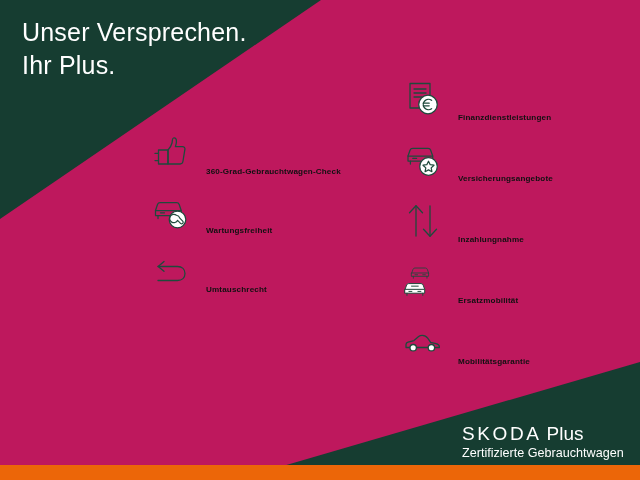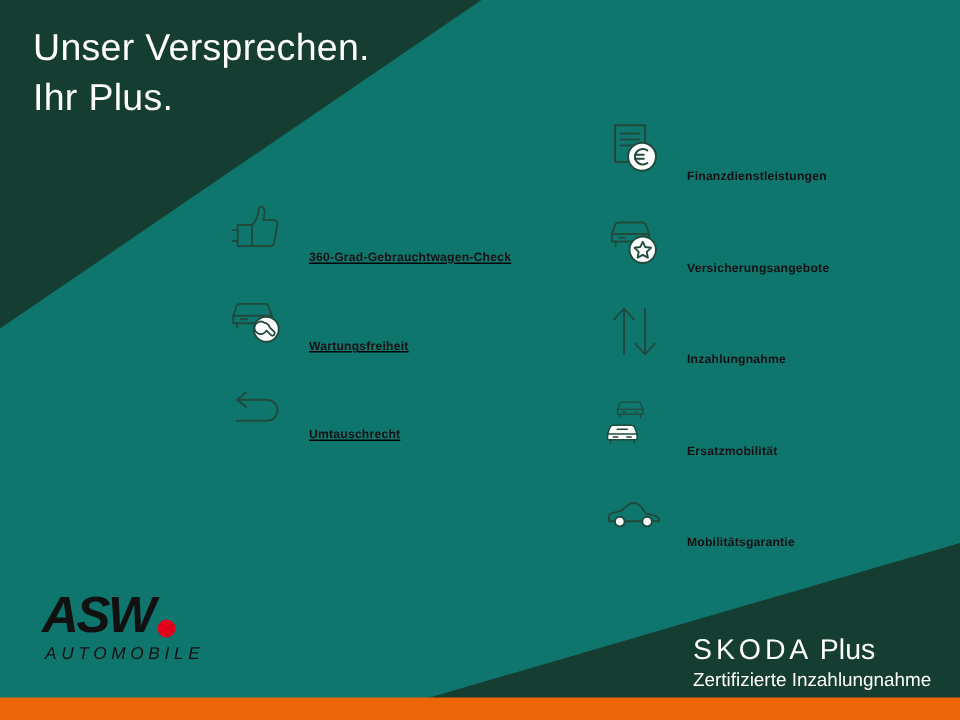--- a/index.html
+++ b/index.html
@@ -1,19 +1,19 @@
 <!DOCTYPE html>
 <html><head>
 <meta charset="utf-8">
 <style>
   html,body{margin:0;padding:0;background:#fff;}
   body{width:640px;height:480px;overflow:hidden;
        font-family:"Liberation Sans","DejaVu Sans",sans-serif;}
 
-  #stage{position:relative;width:640px;height:480px;background:#0f766e;overflow:hidden;}
+  #stage{position:relative;width:640px;height:480px;background:#be185d;overflow:hidden;}
 
   
   .bg-layer{position:absolute;inset:0;}
   .tri-top{position:absolute;left:0;top:0;width:640px;height:480px;
            background:#163D31;
            clip-path:polygon(0 0, 321px 0, 0 219px);}
   .tri-bottom{position:absolute;left:0;top:0;width:640px;height:480px;
               background:#163D31;
               clip-path:polygon(640px 362px, 640px 466px, 283px 466px);}
   .orange-bar{position:absolute;left:0;bottom:0;width:640px;height:15px;
@@ -29,21 +29,21 @@
   .col-left{left:148px;top:124px;}
   .col-right{left:400px;top:70px;}
 
   .feat{display:flex;align-items:flex-end;height:52px;margin-bottom:0;}
   .feat .ico{width:46px;height:46px;flex:0 0 46px;display:flex;
              align-items:center;justify-content:center;}
   .feat .ico svg{display:block;}
   .feat .lbl{margin-left:12px;font-size:8.1px;font-weight:bold;
              color:#111111;letter-spacing:0.15px;white-space:nowrap;}
 
-  .col-left  .feat{margin-bottom:7px;text-decoration:underline;}
+  .col-left  .feat{margin-bottom:7px;}
   .col-right .feat{margin-bottom:9px;}
 
   
   .asw{position:absolute;left:28px;top:393px;}
   .asw-word{font-family:"Liberation Sans","DejaVu Sans",sans-serif;
             font-size:34px;font-weight:bold;font-style:italic;color:#111111;
             letter-spacing:-1.6px;line-height:1;display:flex;align-items:flex-end;}
   .asw-dot{width:12px;height:12px;border-radius:50%;background:#E2001A;
            margin-left:2px;margin-bottom:2px;}
   .asw-sub{font-size:11.5px;letter-spacing:3.1px;color:#111111;
@@ -178,28 +178,21 @@
         <svg width="44" height="44" viewBox="0 0 44 44" fill="none" stroke="#1F4A3C" stroke-width="1.3" stroke-linejoin="round" stroke-linecap="round">
           <path d="M5 26.5 L5 23.5 C5 22.3 5.8 21.4 7 21.1 L13 19.6 L17.6 15.6 C18.7 14.7 19.8 14.3 21.2 14.3 C23.6 14.3 25.4 15.3 26.7 17.2 L29.6 21.3 L35 22.6 C37 23.1 38.4 24.4 38.4 25.8 L38.4 26.5 Z"></path>
           <circle cx="12.2" cy="26.7" r="3.2" fill="#ffffff"></circle>
           <circle cx="30.4" cy="26.7" r="3.2" fill="#ffffff"></circle>
         </svg>
       </span>
       <span class="lbl">Mobilitätsgarantie</span>
     </div>
   </div>
 
-  <div class="asw">
-    <div class="asw-word">
-      <span>ASW</span>
-      <span class="asw-dot"></span>
-    </div>
-    <div class="asw-sub">AUTOMOBILE</div>
-  </div>
 
   <div class="skoda">
     <div class="skoda-line1">
       <span class="mark">SKODA</span><span class="plus">Plus</span>
     </div>
-    <div class="skoda-line2">Zertifizierte Inzahlungnahme</div>
+    <div class="skoda-line2">Zertifizierte Gebrauchtwagen</div>
   </div>
 
 </div>
 
 </body></html>

